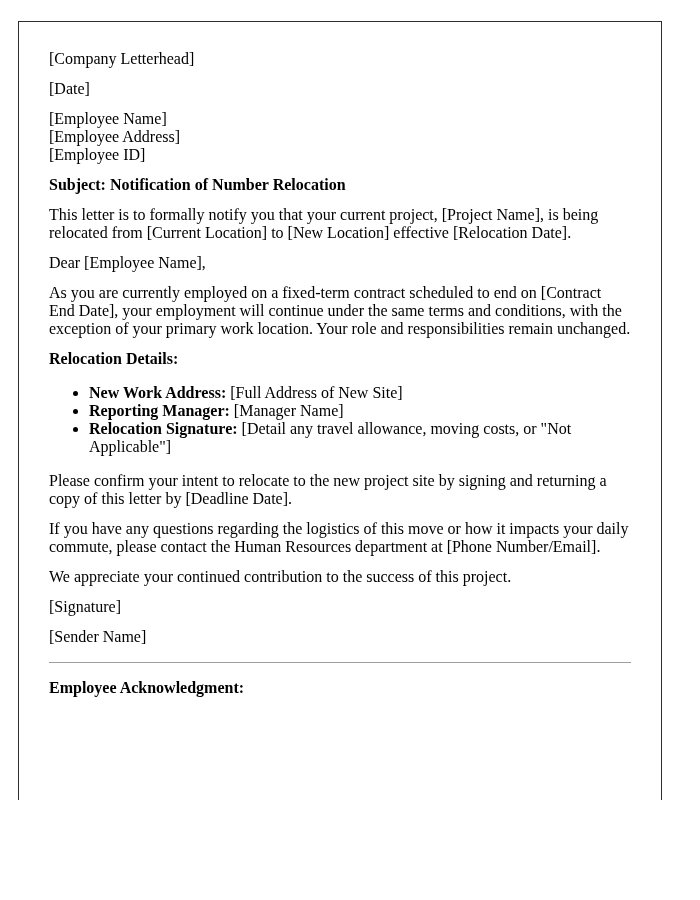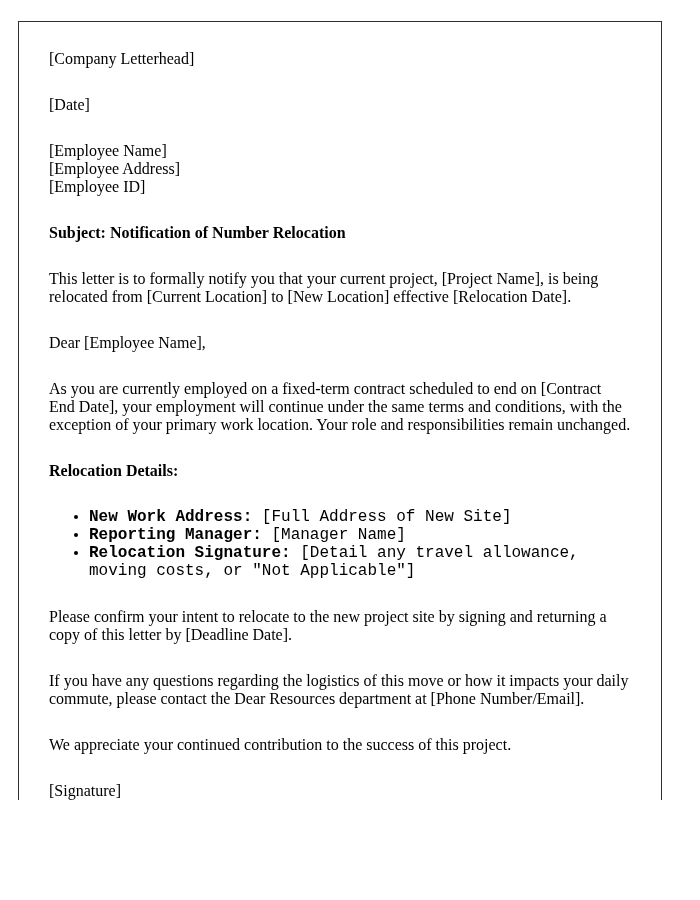--- a/index.html
+++ b/index.html
@@ -27,33 +27,32 @@
     top: 21px;
     width: 582px;               
     height: 750px;              
     border: 1px solid #2e2e2e;
     border-bottom: none;
     padding: 28px 30px 0 30px;
     overflow: hidden;
     background: #ffffff;
   }
   .page p {
-    margin: 28px 0;
+    margin: 12px 0;
   }
   .page p:first-child {
     margin-top: 0;
   }
   .bold {
     font-weight: bold;
   }
   ul.details-list {
     margin: 16px 0;
     padding-left: 40px;
     list-style-type: disc;
-    font-family: Liberation Mono, monospace;
   }
   ul.details-list li {
     margin: 0;
   }
   hr.divider {
     height: 0;
     border: none;
     border-top: 1px solid #9e9e9e;
     margin: 16px 0;
   }
@@ -88,21 +87,21 @@
     <p class="bold">Relocation Details:</p>
 
     <ul class="details-list">
       <li><span class="bold">New Work Address:</span><span> [Full Address of New Site]</span></li>
       <li><span class="bold">Reporting Manager:</span><span> [Manager Name]</span></li>
       <li><span class="bold">Relocation Signature:</span><span> [Detail any travel allowance, moving costs, or "Not Applicable"]</span></li>
     </ul>
 
     <p>Please confirm your intent to relocate to the new project site by signing and returning a copy of this letter by [Deadline Date].</p>
 
-    <p>If you have any questions regarding the logistics of this move or how it impacts your daily commute, please contact the Dear Resources department at [Phone Number/Email].</p>
+    <p>If you have any questions regarding the logistics of this move or how it impacts your daily commute, please contact the Human Resources department at [Phone Number/Email].</p>
 
     <p>We appreciate your continued contribution to the success of this project.</p>
 
 
     <p>[Signature]</p>
 
     <p>
       <span class="line">[Sender Name]</span>
     </p>
 

